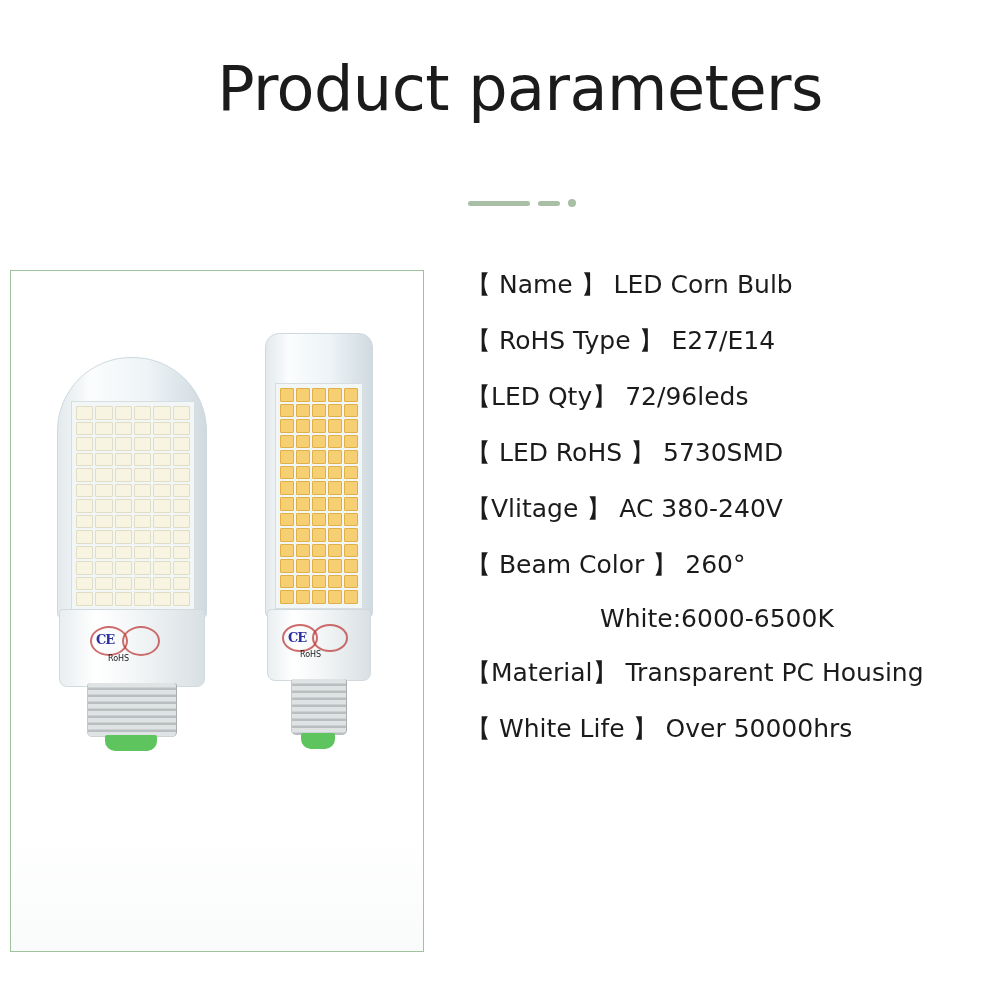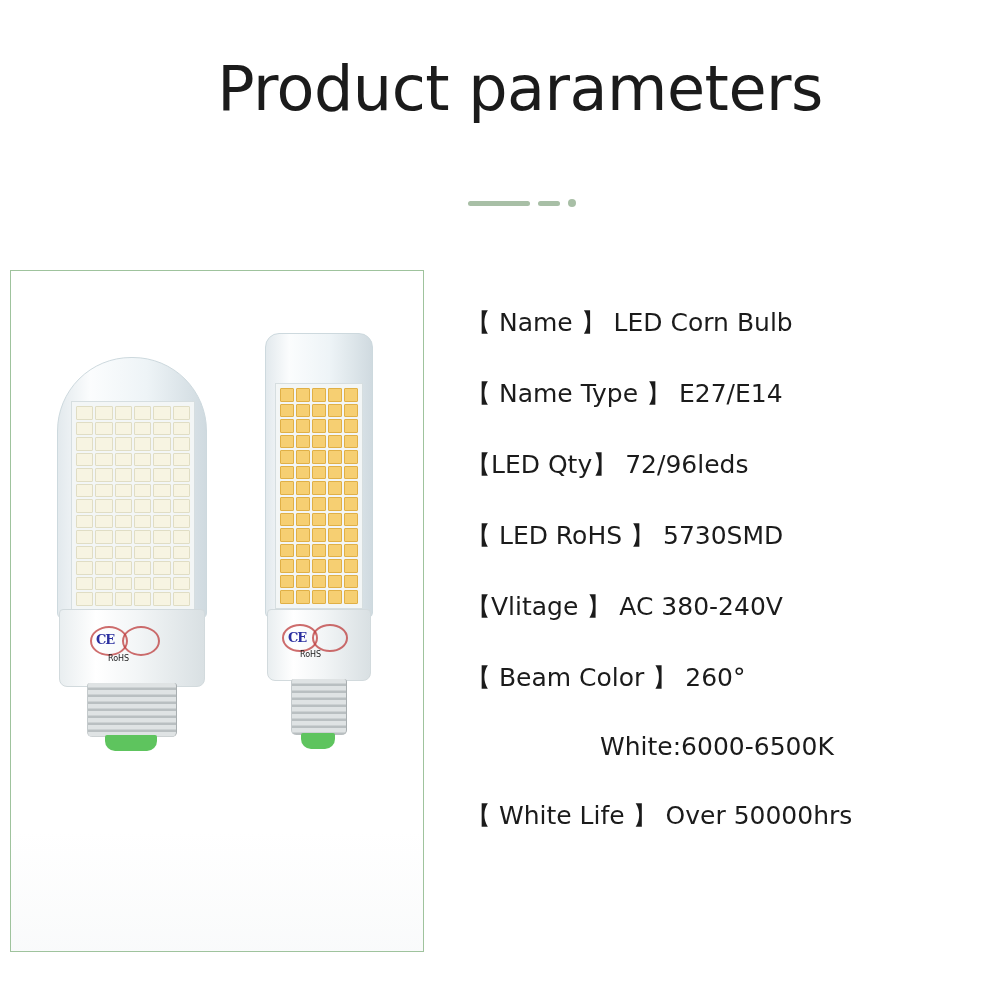--- a/index.html
+++ b/index.html
@@ -187,21 +187,20 @@
     top: 268px;
     width: 520px;
     font-family: "DejaVu Sans", sans-serif;
     font-size: 25px;
     color: #1b1b1b;
   }
   .spec-row {
     display: block;
     margin-bottom: 23px;
     white-space: nowrap;
-    margin-top: 38px;
   }
   .spec-row .k { }
   .spec-row .v { }
   .spec-row.indent {
     padding-left: 134px;
   }
 </style>
 </head>
 <body>
 
@@ -399,21 +398,21 @@
 
     <div class="reflection"></div>
   </div>
 
   <div class="specs">
     <div class="spec-row">
       <span class="k">【 Name 】</span>
       <span class="v">LED Corn Bulb</span>
     </div>
     <div class="spec-row">
-      <span class="k">【 Name Type 】</span>
+      <span class="k">【 RoHS Type 】</span>
       <span class="v">E27/E14</span>
     </div>
     <div class="spec-row">
       <span class="k">【LED Qty】</span>
       <span class="v">72/96leds</span>
     </div>
     <div class="spec-row">
       <span class="k">【 LED RoHS 】</span>
       <span class="v">5730SMD</span>
     </div>
@@ -422,18 +421,22 @@
       <span class="v">AC 380-240V</span>
     </div>
     <div class="spec-row">
       <span class="k">【 Beam Color 】</span>
       <span class="v">260°</span>
     </div>
     <div class="spec-row indent">
       <span class="v">White:6000-6500K</span>
     </div>
     <div class="spec-row">
+      <span class="k">【Material】</span>
+      <span class="v">Transparent PC Housing</span>
+    </div>
+    <div class="spec-row">
       <span class="k">【 White Life 】</span>
       <span class="v">Over 50000hrs</span>
     </div>
   </div>
 
 </div>
 
 </body></html>

